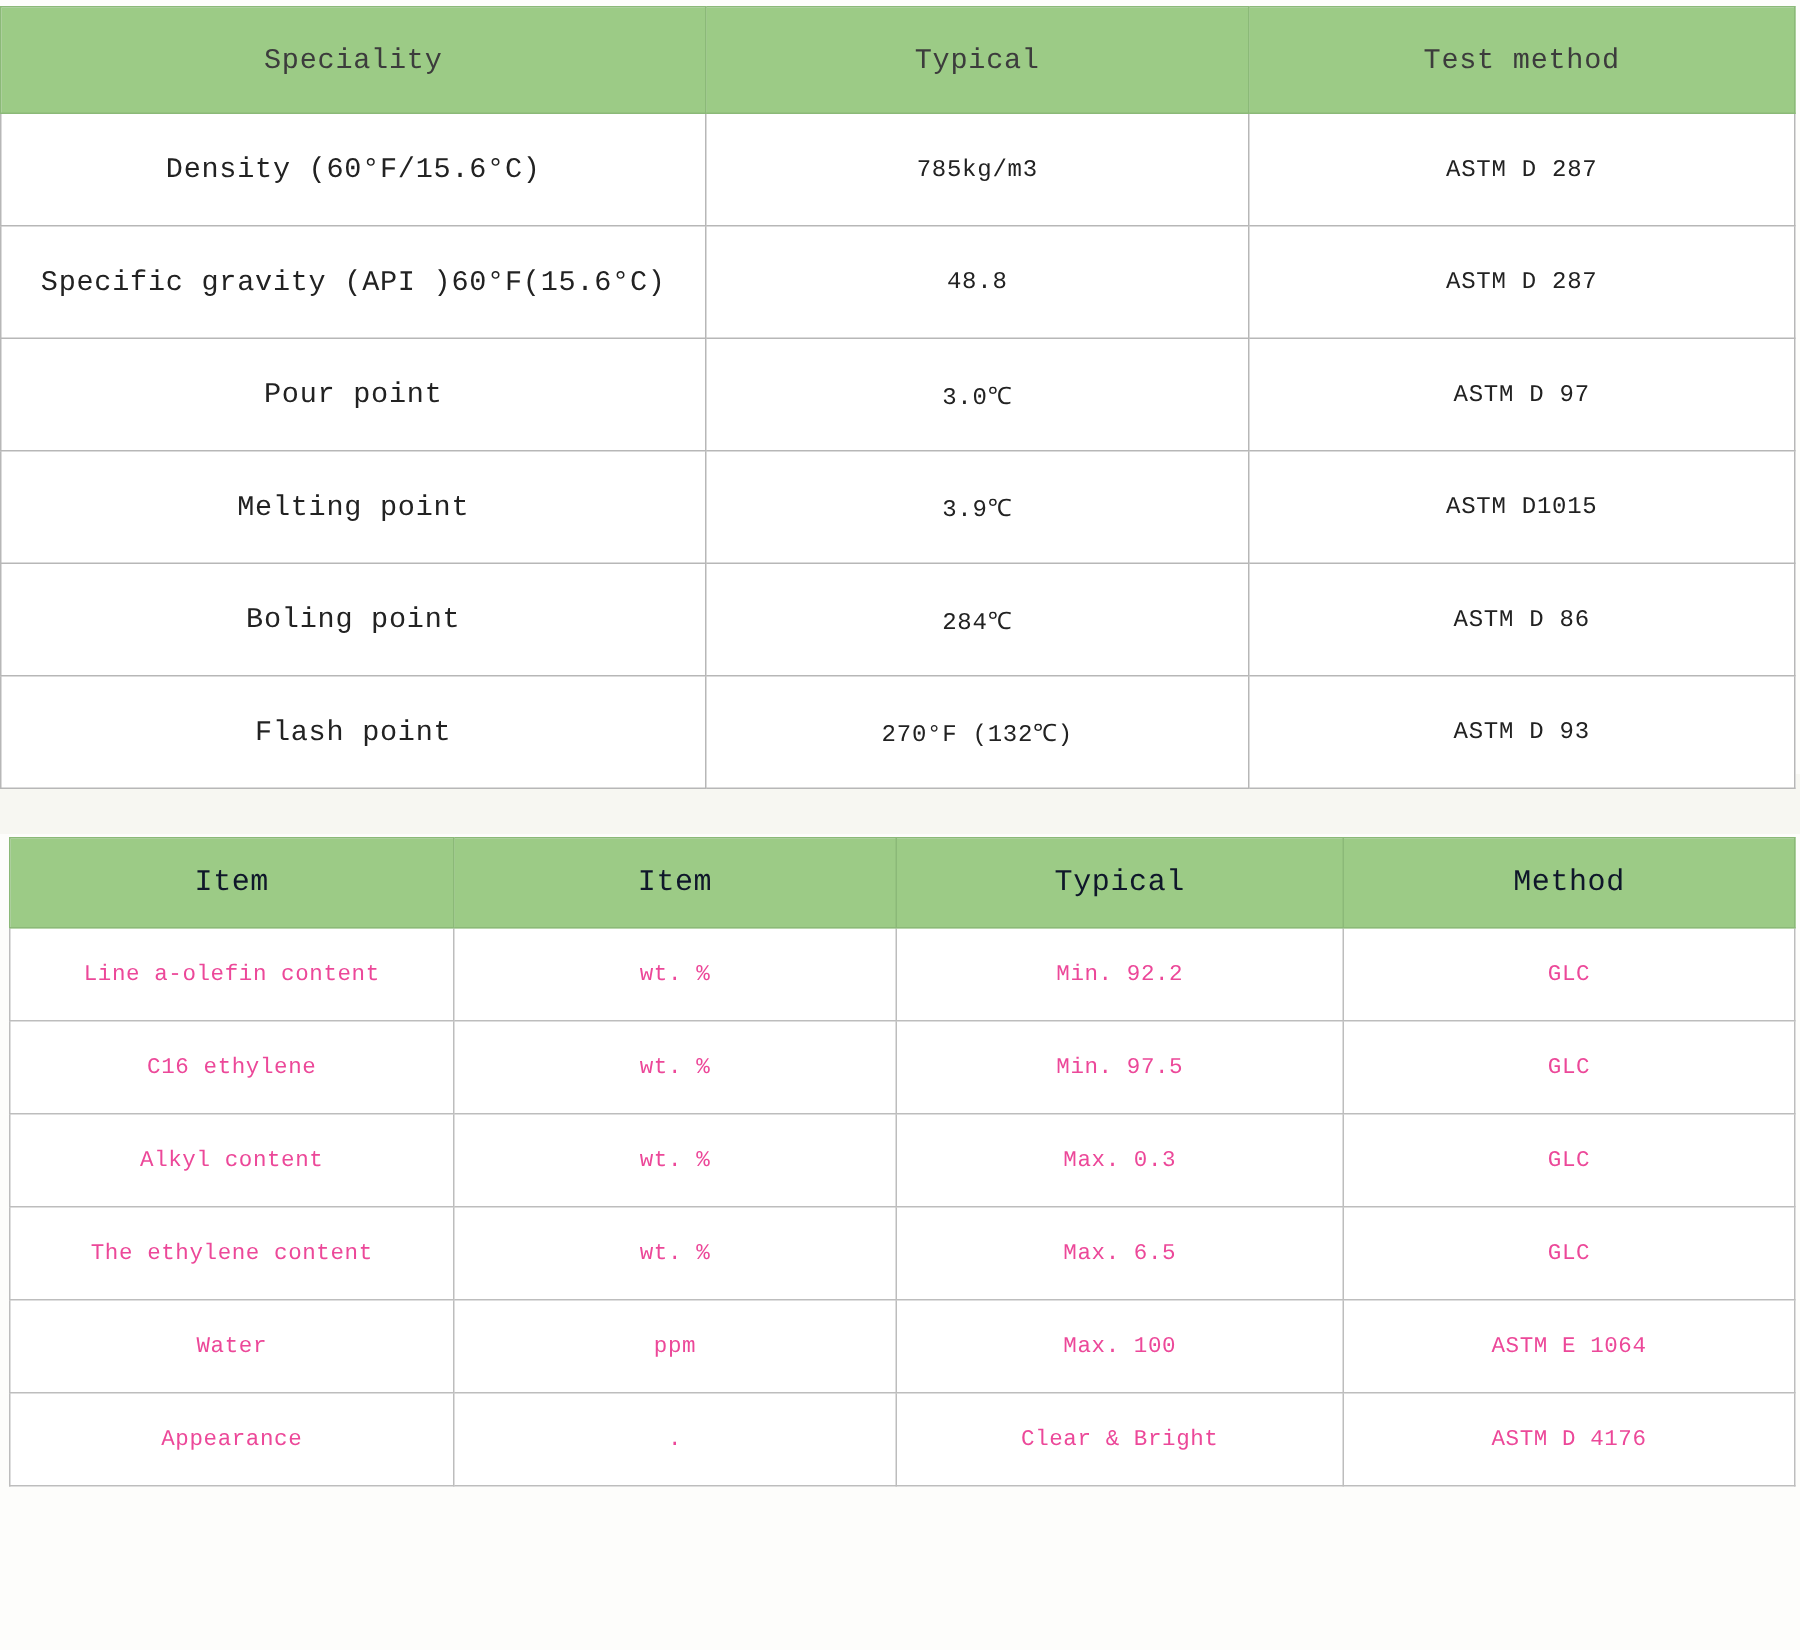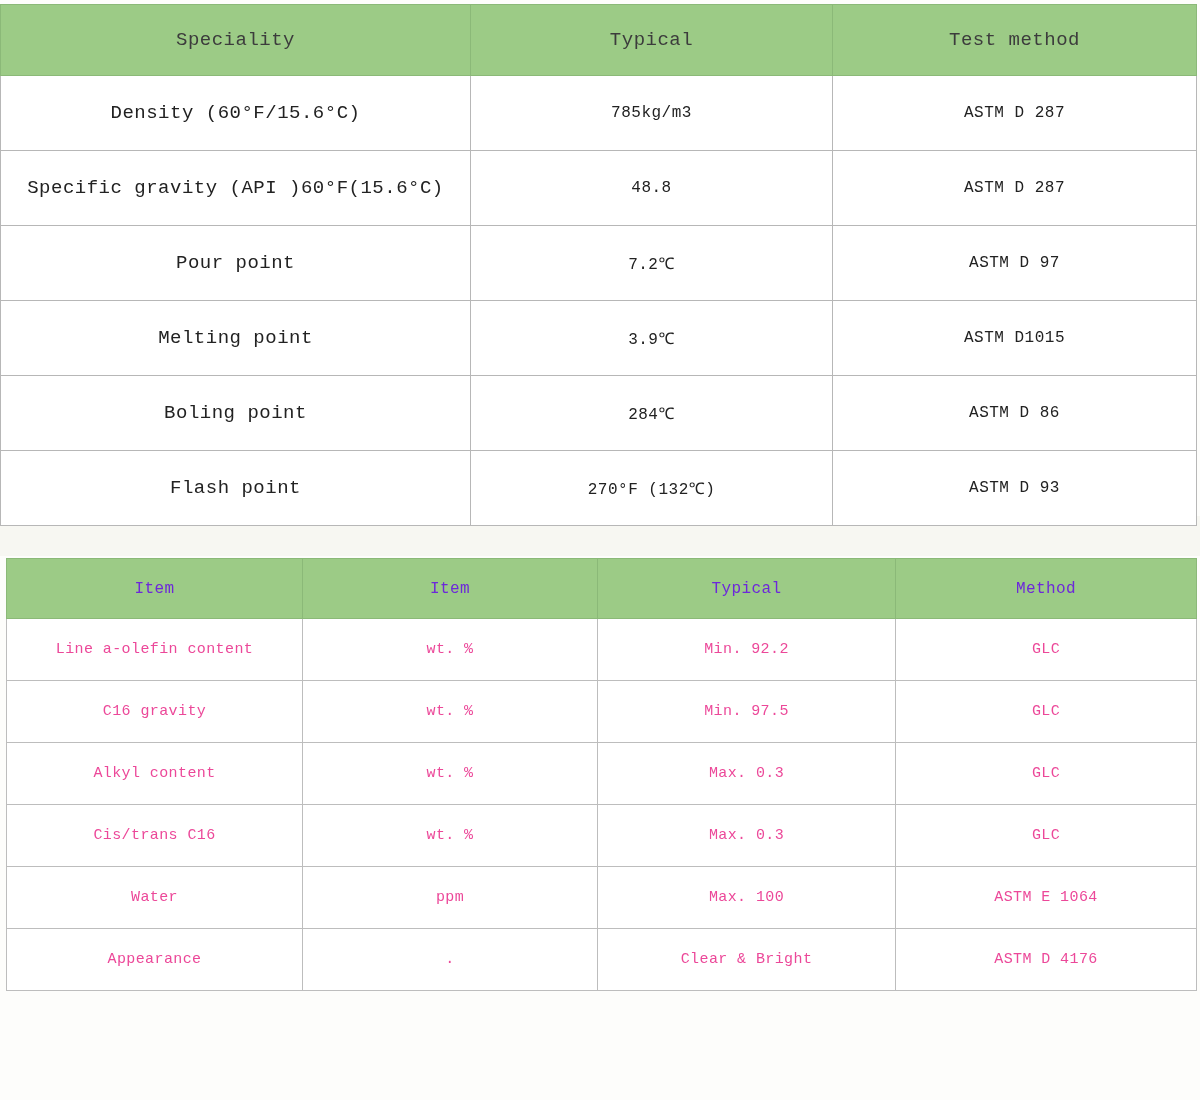--- a/index.html
+++ b/index.html
@@ -92,23 +92,23 @@
 
   table.t2 th, table.t2 td {
     border: 1px solid #bdbdbd;
     text-align: center;
     vertical-align: middle;
     font-family: "Liberation Mono", monospace;
     letter-spacing: 0.4px;
   }
   table.t2 th {
     background: #9ccb86;
-    color: #6d28d9;
+    color: #0f172a;
     font-weight: normal;
-    font-size: 16px;
+    font-size: 20px;
     height: 57px;
     border-color: #8bb978;
   }
   table.t2 td {
     font-size: 15px;
     color: #ec4899;
     height: 59px;
     background: #ffffff;
   }
 </style>
@@ -139,21 +139,21 @@
           <td>785kg/m3</td>
           <td>ASTM D 287</td>
         </tr>
         <tr>
           <td class="label">Specific gravity (API )60°F(15.6°C)</td>
           <td>48.8</td>
           <td>ASTM D 287</td>
         </tr>
         <tr>
           <td class="label">Pour point</td>
-          <td>7.2℃</td>
+          <td>3.0℃</td>
           <td>ASTM D 97</td>
         </tr>
         <tr>
           <td class="label">Melting point</td>
           <td>3.9℃</td>
           <td>ASTM D1015</td>
         </tr>
         <tr>
           <td class="label">Boling point</td>
           <td>284℃</td>
@@ -185,35 +185,35 @@
         </tr>
       </thead>
       <tbody>
         <tr>
           <td>Line a-olefin content</td>
           <td>wt. %</td>
           <td>Min. 92.2</td>
           <td>GLC</td>
         </tr>
         <tr>
-          <td>C16 gravity</td>
+          <td>C16 ethylene</td>
           <td>wt. %</td>
           <td>Min. 97.5</td>
           <td>GLC</td>
         </tr>
         <tr>
           <td>Alkyl content</td>
           <td>wt. %</td>
           <td>Max. 0.3</td>
           <td>GLC</td>
         </tr>
         <tr>
-          <td>Cis/trans C16</td>
-          <td>wt. %</td>
-          <td>Max. 0.3</td>
+          <td>The ethylene content</td>
+          <td>wt. %</td>
+          <td>Max. 6.5</td>
           <td>GLC</td>
         </tr>
         <tr>
           <td>Water</td>
           <td>ppm</td>
           <td>Max. 100</td>
           <td>ASTM E 1064</td>
         </tr>
         <tr>
           <td>Appearance</td>

